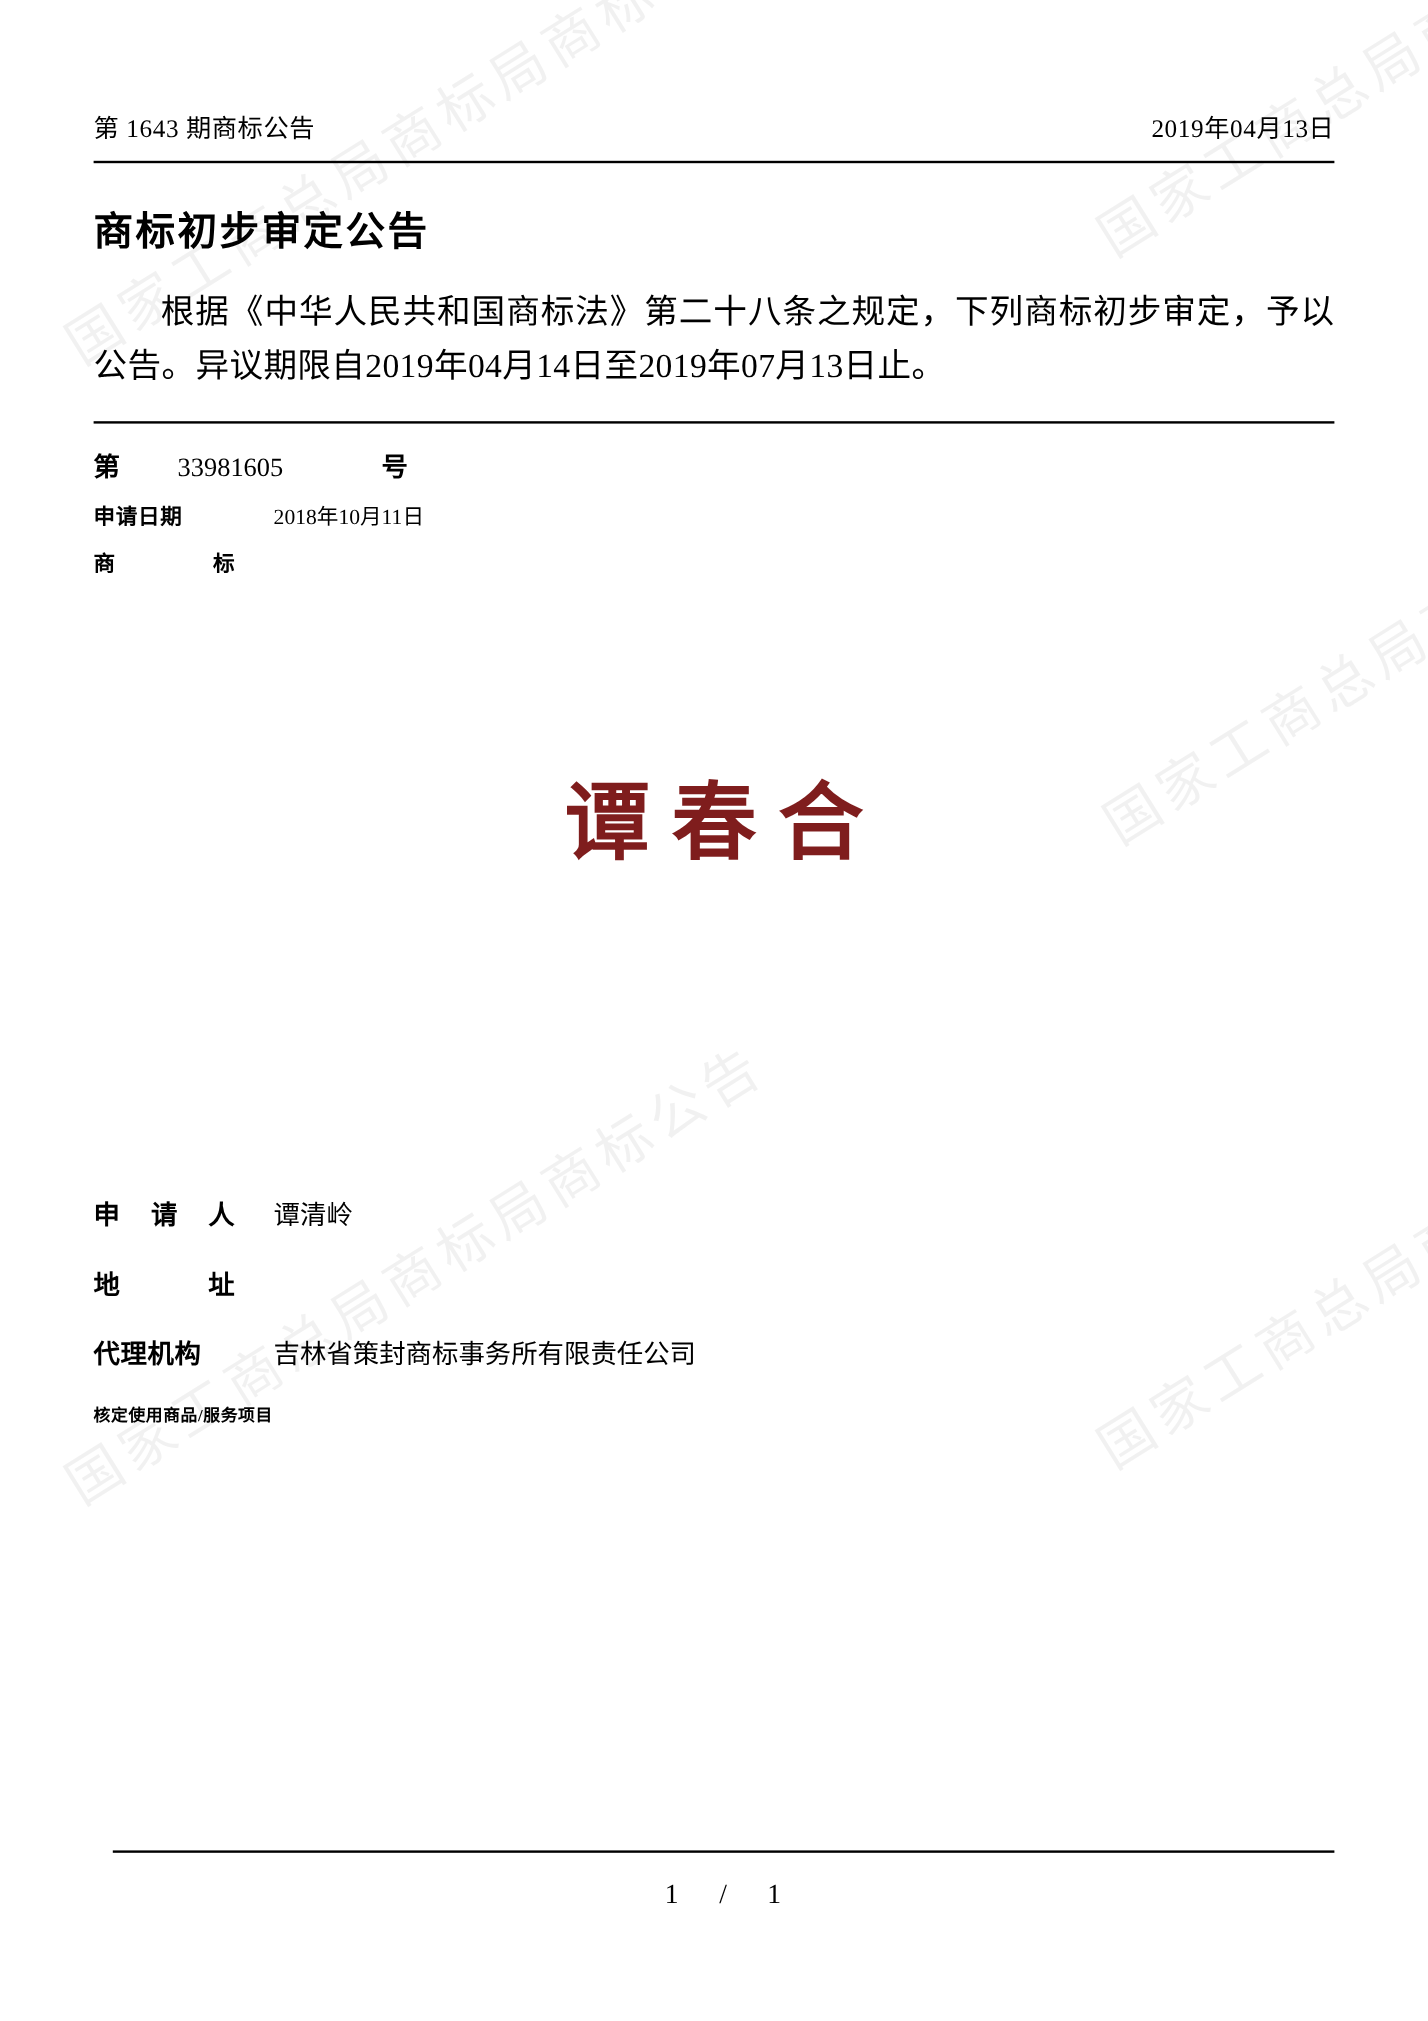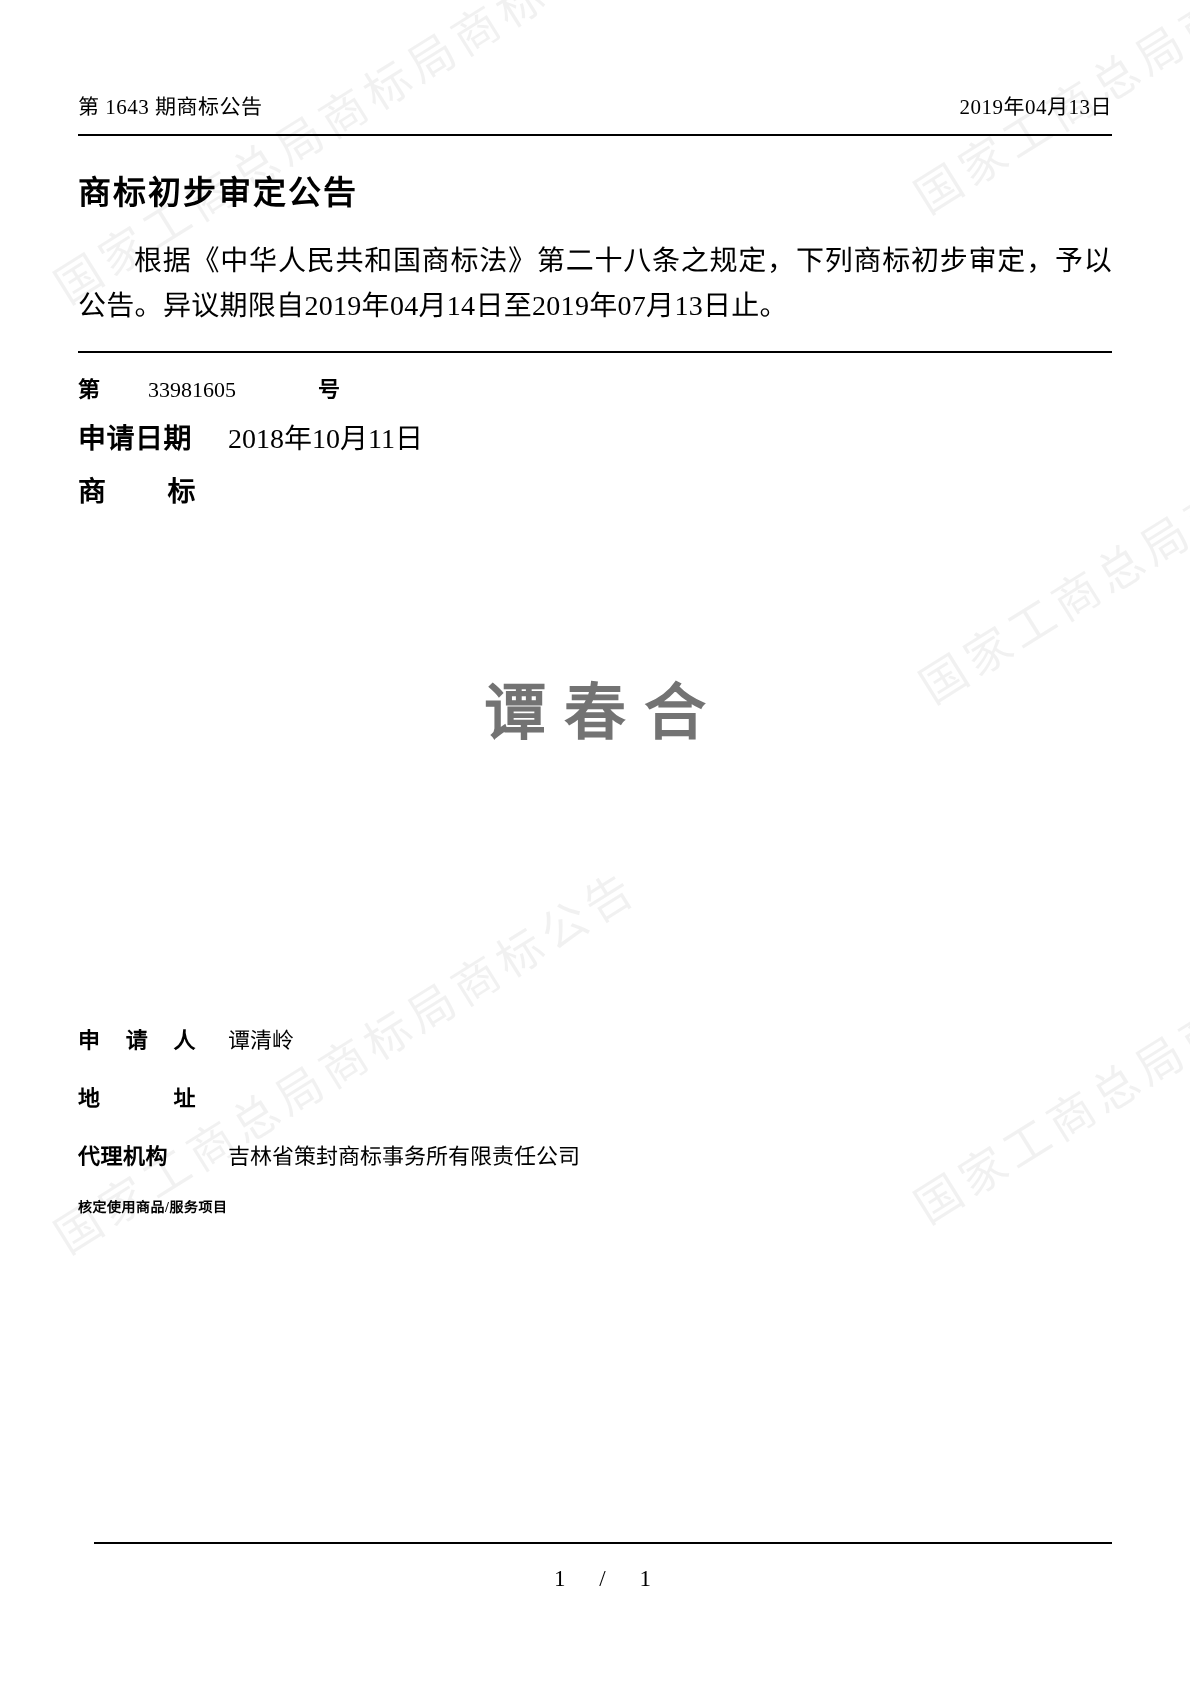--- a/index.html
+++ b/index.html
@@ -85,21 +85,21 @@
     margin-top: 22px;
   }
 
   
   .fields {
     margin-top: 18px;
   }
   .field-row {
     display: flex;
     align-items: baseline;
-    font-size: 28px;
+    font-size: 18px;
     margin-bottom: 13px;
   }
   .field-label {
     font-weight: 700;
     width: 150px;
     flex: 0 0 150px;
     letter-spacing: 0.5px;
   }
   .field-label.spaced {
     display: flex;
@@ -131,25 +131,25 @@
   
   .mark-area {
     height: 370px;
     display: flex;
     align-items: center;
     justify-content: center;
     margin-top: 4px;
   }
   .mark-text {
     font-family: "DejaVu Serif", "Liberation Serif", serif;
-    font-size: 62px;
+    font-size: 71px;
     font-weight: 700;
     letter-spacing: 18px;
     text-indent: 18px;
-    color: #737373;
+    color: #7f1d1d;
   }
 
   
   .applicant-block {
     margin-top: 130px;
   }
   .applicant-block .field-row {
     margin-bottom: 26px;
     font-size: 22px;
   }

